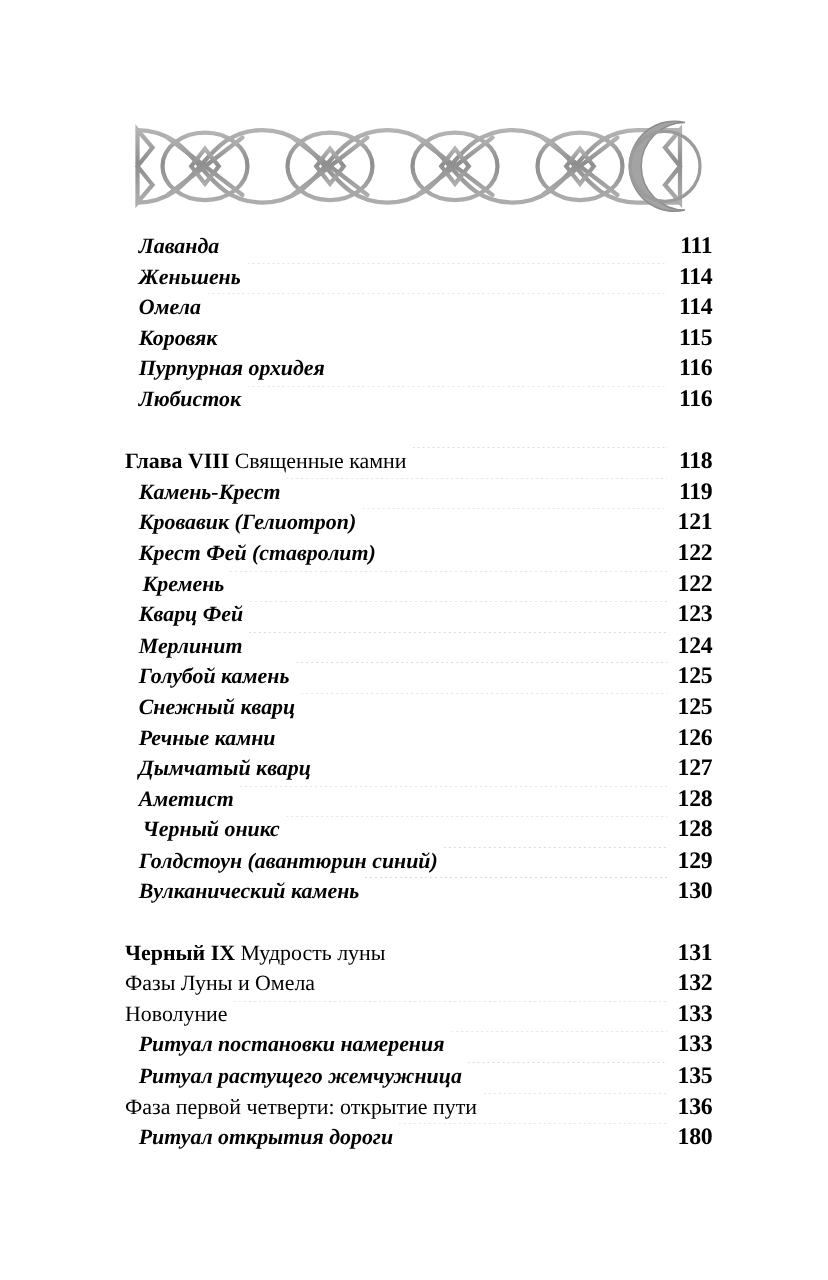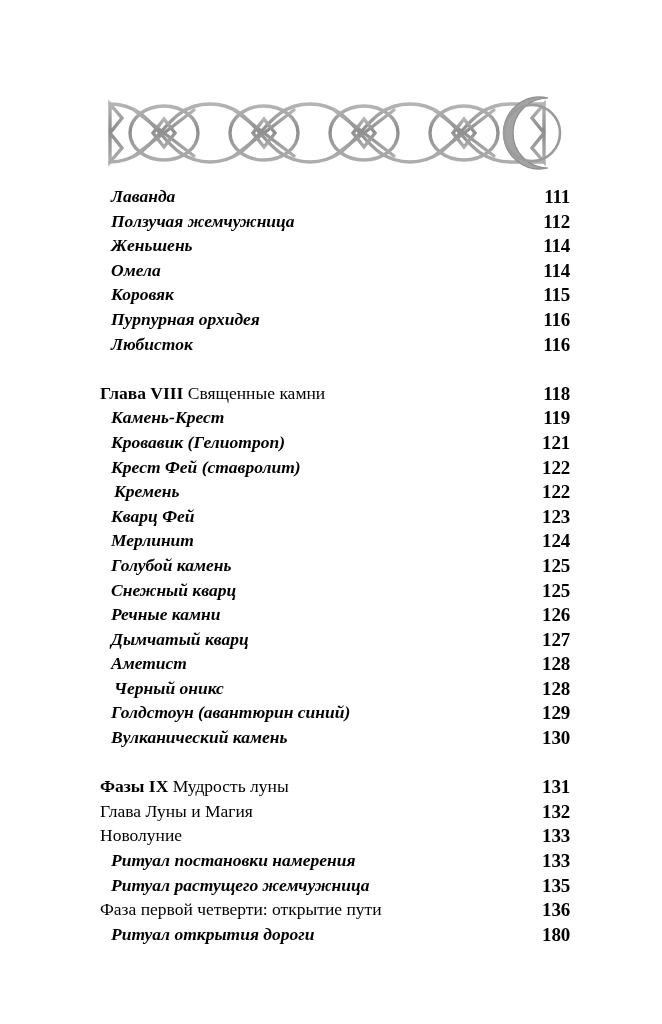--- a/index.html
+++ b/index.html
@@ -165,25 +165,20 @@
   </svg>
 </div>
 
 <div id="toc">
     <div class="toc-row lvl-sub">
       <span class="label">Лаванда</span>
       <span class="leader"></span>
       <span class="page">111</span>
     </div>
     <div class="toc-row lvl-sub">
-      <span class="label">Ползучая жемчужница</span>
-      <span class="leader"></span>
-      <span class="page">112</span>
-    </div>
-    <div class="toc-row lvl-sub">
       <span class="label">Женьшень</span>
       <span class="leader"></span>
       <span class="page">114</span>
     </div>
     <div class="toc-row lvl-sub">
       <span class="label">Омела</span>
       <span class="leader"></span>
       <span class="page">114</span>
     </div>
     <div class="toc-row lvl-sub">
@@ -272,26 +267,26 @@
       <span class="leader"></span>
       <span class="page">129</span>
     </div>
     <div class="toc-row lvl-sub">
       <span class="label">Вулканический камень</span>
       <span class="leader"></span>
       <span class="page">130</span>
     </div>
     <div class="gap"></div>
     <div class="toc-row lvl-chapter">
-      <span class="label"><span class="chapter-num">Фазы IX</span> <span>Мудрость луны</span></span>
+      <span class="label"><span class="chapter-num">Черный IX</span> <span>Мудрость луны</span></span>
       <span class="leader"></span>
       <span class="page">131</span>
     </div>
     <div class="toc-row lvl-section">
-      <span class="label">Глава Луны и Магия</span>
+      <span class="label">Фазы Луны и Омела</span>
       <span class="leader"></span>
       <span class="page">132</span>
     </div>
     <div class="toc-row lvl-section">
       <span class="label">Новолуние</span>
       <span class="leader"></span>
       <span class="page">133</span>
     </div>
     <div class="toc-row lvl-sub">
       <span class="label">Ритуал постановки намерения</span>

